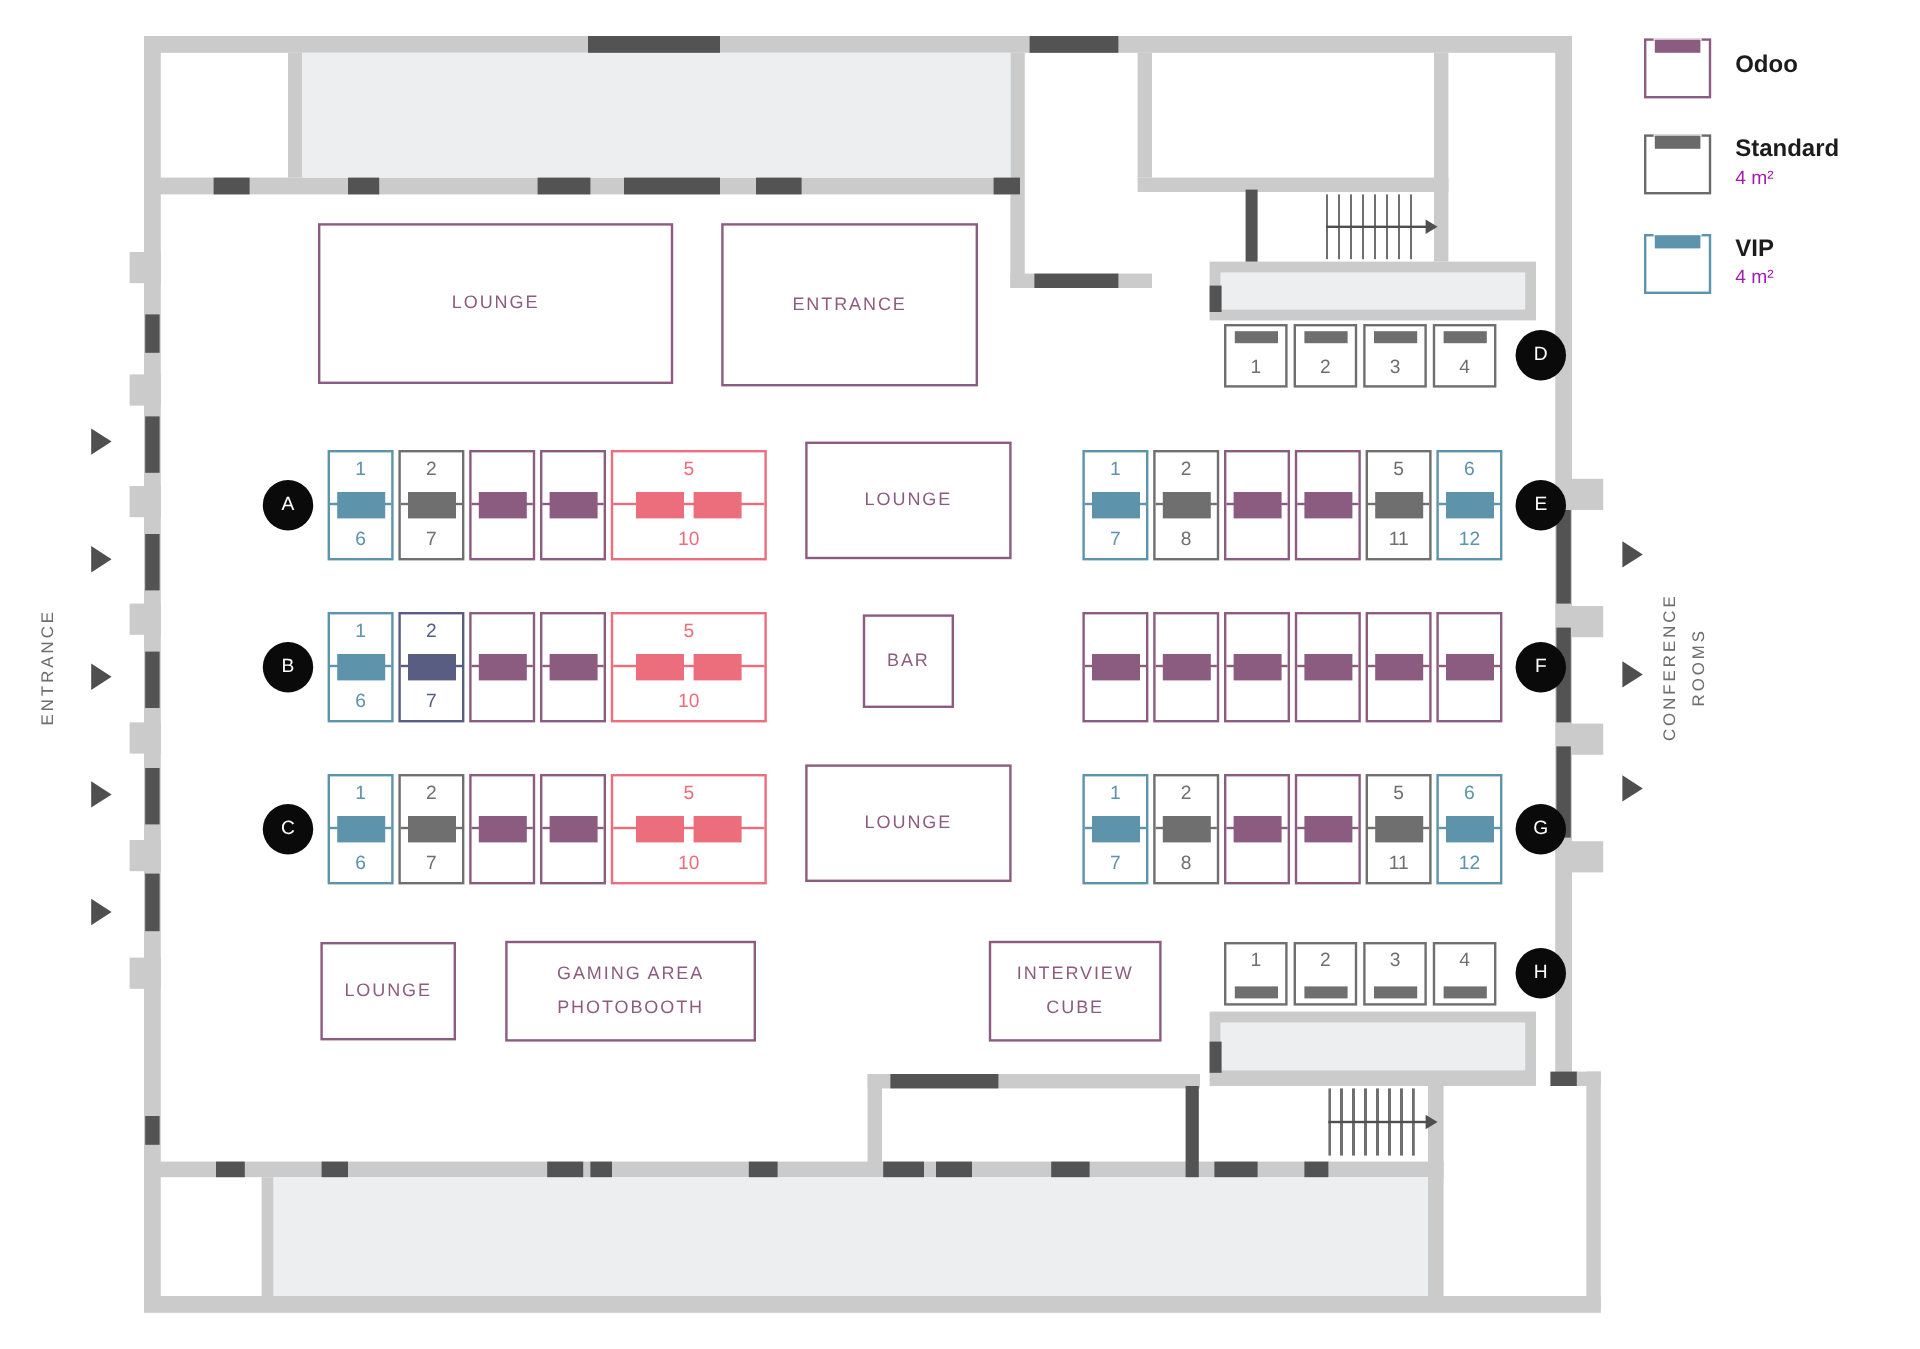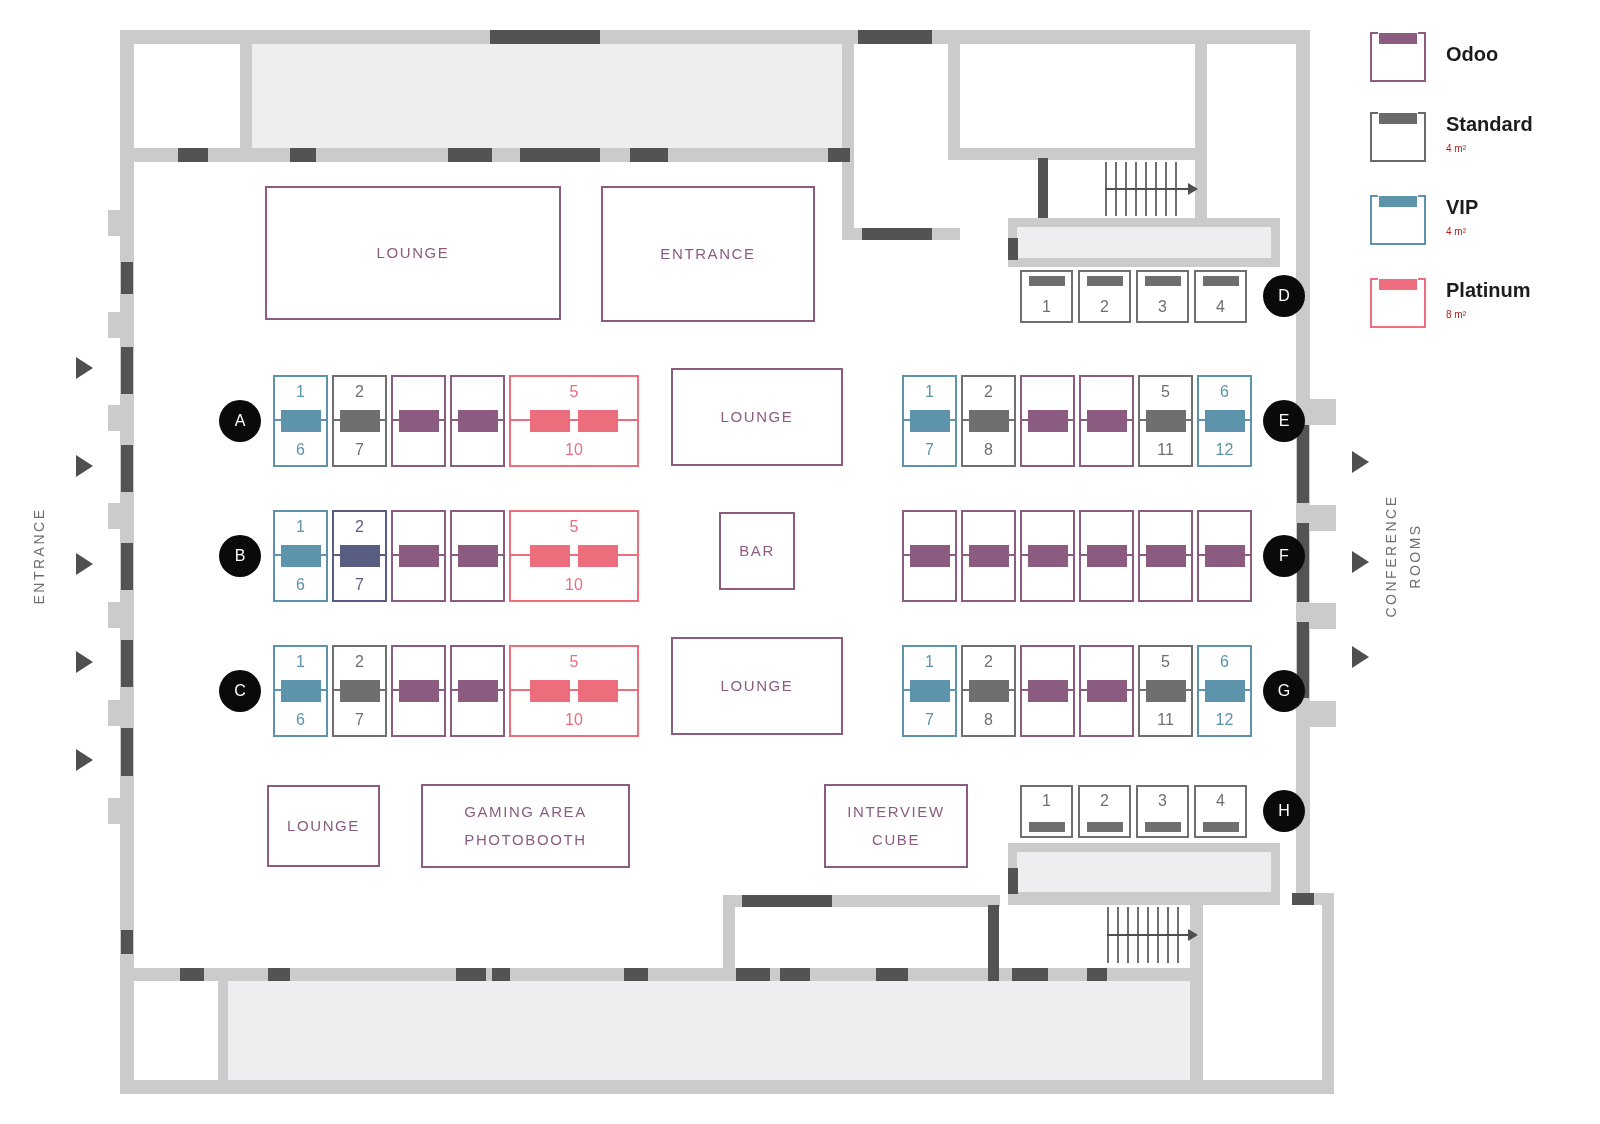--- a/index.html
+++ b/index.html
@@ -52,21 +52,21 @@
   .side-label{position:absolute;color:#6d6d6d;font-size:14px;letter-spacing:2.5px;
               white-space:pre-line;text-align:center;line-height:1.7;
               transform:translate(-50%,-50%) rotate(-90deg);}
   
   .legend-row{position:absolute;left:1370px;display:flex;gap:20px;align-items:flex-start;}
   .lg-icon{position:relative;width:52px;height:46px;border:2px solid var(--c);flex:none;background:#fff;}
   .lg-icon::before{content:"";position:absolute;top:-2px;left:6px;right:6px;height:2px;background:#fff;}
   .lg-bar{position:absolute;top:-1px;left:7px;right:7px;height:11px;background:var(--c);}
   .lg-text{display:flex;flex-direction:column;justify-content:center;min-height:46px;}
   .lg-name{font-size:20px;font-weight:bold;color:#1c1c1c;line-height:24px;}
-  .lg-size{font-size:10px;color:#b91c1c;line-height:21px;margin-top:2px;}
+  .lg-size{font-size:16px;color:#a21caf;line-height:21px;margin-top:2px;}
 </style>
 </head>
 <body>
 
 <div id="plan">
 
   <div id="structure">
       <div class="w" style="left: 120px; top: 30px; width: 1190px; height: 14px;"></div>
       <div class="w" style="left: 120px; top: 30px; width: 14px; height: 1050px;"></div>
       <div class="w" style="left: 1296px; top: 30px; width: 14px; height: 875px;"></div>
@@ -191,29 +191,20 @@
   </div>
   <div class="legend-row" style="top: 195px; --c: #5d93ab;">
     <div class="lg-icon">
         <div class="lg-bar"></div>
       </div>
     <div class="lg-text">
       <div class="lg-name">VIP</div>
       <div class="lg-size">4 m²</div>
     </div>
   </div>
-  <div class="legend-row" style="top: 278px; --c: #ed6f7f;">
-    <div class="lg-icon">
-        <div class="lg-bar"></div>
-      </div>
-    <div class="lg-text">
-      <div class="lg-name">Platinum</div>
-      <div class="lg-size">8 m²</div>
-    </div>
-  </div>
 <div class="row" style="left: 273px; top: 375px; gap: 4px;">
       <div class="booth v" style="--c: #5d93ab; width: 55px;">
         <div class="num t">1</div>
         <div class="mid"></div>
         <div class="desk" style="left: 50%;"></div>
         <div class="num b">6</div>
       </div>
       <div class="booth v" style="--c: #6f6f6f; width: 55px;">
         <div class="num t">2</div>
         <div class="mid"></div>

